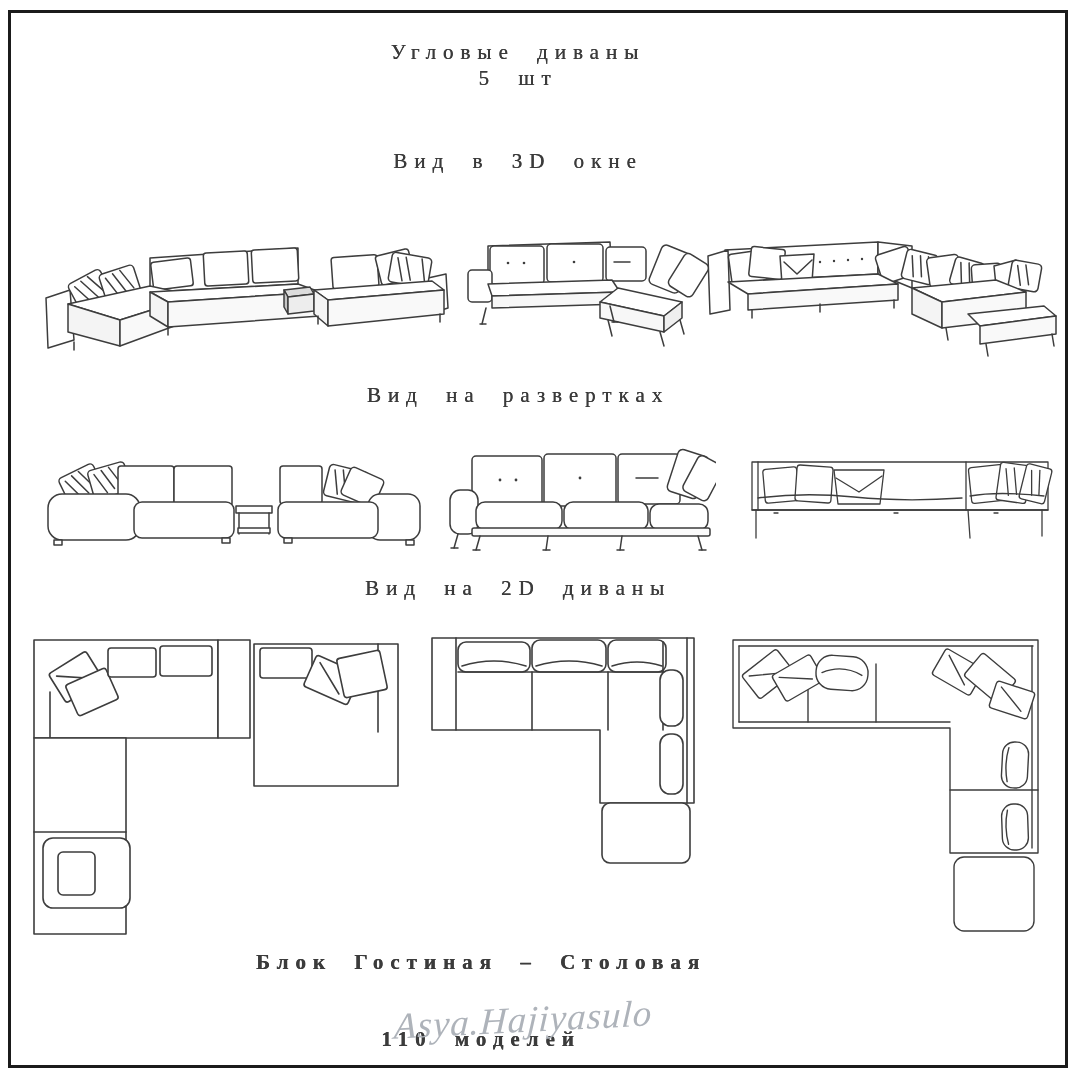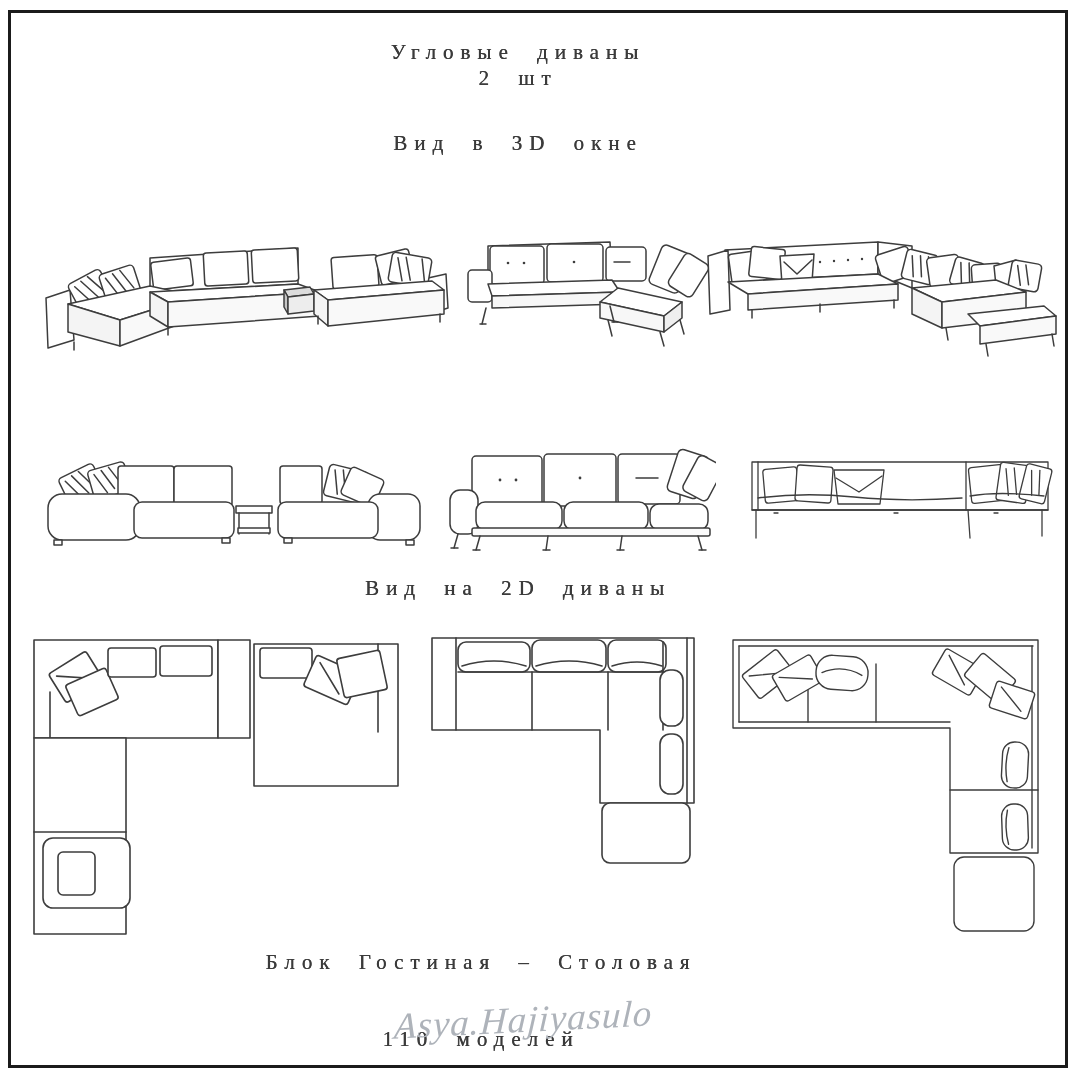--- a/index.html
+++ b/index.html
@@ -4,37 +4,37 @@
 <style>
   html,body{margin:0;padding:0;background:#fff;}
   .sheet{position:relative;width:1080px;height:1086px;background:#fff;overflow:hidden;
          font-family:"Liberation Serif","DejaVu Serif",serif;}
   .frame{position:absolute;left:8px;top:10px;width:1060px;height:1058px;
          border:3px solid #1b1b1b;box-sizing:border-box;}
   .h{position:absolute;left:0;text-align:center;color:#3b3b3b;
      letter-spacing:7px;word-spacing:10px;font-size:21px;line-height:1.2;
      text-shadow:0.3px 0 0 currentColor;white-space:nowrap;}
   .w-main{width:1036px;}
-  .w-foot{width:962px;}
+  .w-foot{width:962px;font-weight:bold;}
   .drawing{position:absolute;}
   .drawing svg{display:block;width:100%;height:100%;}
   .sig{position:absolute;left:0;top:998px;width:1046px;text-align:center;
        font-style:italic;font-size:37px;color:#aeb3ba;letter-spacing:1px;}
   .sig span{display:inline-block;transform:rotate(-3deg) skewX(-6deg);}
 </style>
 </head>
 <body>
 
 <div class="sheet">
   <div class="frame"></div>
 
   <div class="h w-main" style="top:40px">Угловые диваны</div>
-  <div class="h w-main" style="top:66px">2 шт</div>
-
-  <div class="h w-main" style="top:131px">Вид в 3D окне</div>
+  <div class="h w-main" style="top:66px">5 шт</div>
+
+  <div class="h w-main" style="top:149px">Вид в 3D окне</div>
 
   <div class="drawing" style="left:40px;top:240px;width:410px;height:130px">
     <svg viewBox="0 0 410 130">
       <g fill="#fff" stroke="#3d3d3d" stroke-width="1.5" stroke-linejoin="round" stroke-linecap="round">
 
         <polygon points="110,18 258,8 258,44 110,52"></polygon>
         <rect x="164" y="12" width="44" height="33" rx="3" transform="rotate(-3 186 28)"></rect>
         <rect x="212" y="9" width="46" height="33" rx="3" transform="rotate(-3 235 25)"></rect>
         <rect x="112" y="20" width="40" height="28" rx="3" transform="rotate(-7 132 34)"></rect>
 
@@ -181,20 +181,21 @@
           <line x1="322" y1="90" x2="324" y2="102"></line>
 
         <polygon points="268,86 344,78 356,88 280,98"></polygon>
         <polygon points="280,98 356,88 356,106 280,116" fill="#f9f9f9"></polygon>
         <line x1="286" y1="116" x2="288" y2="128"></line>
           <line x1="352" y1="106" x2="354" y2="118"></line>
       </g>
     </svg>
   </div>
 
+  <div class="h w-main" style="top:383px">Вид на развертках</div>
 
   <div class="drawing" style="left:44px;top:444px;width:380px;height:114px">
     <svg viewBox="0 0 380 114">
       <g fill="#fff" stroke="#3d3d3d" stroke-width="1.5" stroke-linejoin="round" stroke-linecap="round">
         <g transform="rotate(-26 36 40)">
           <rect x="18" y="26" width="38" height="32" rx="4"></rect>
           <line x1="24" y1="31" x2="32" y2="54"></line>
             <line x1="32" y1="29" x2="40" y2="52"></line>
             <line x1="40" y1="28" x2="48" y2="50"></line>
         </g>

